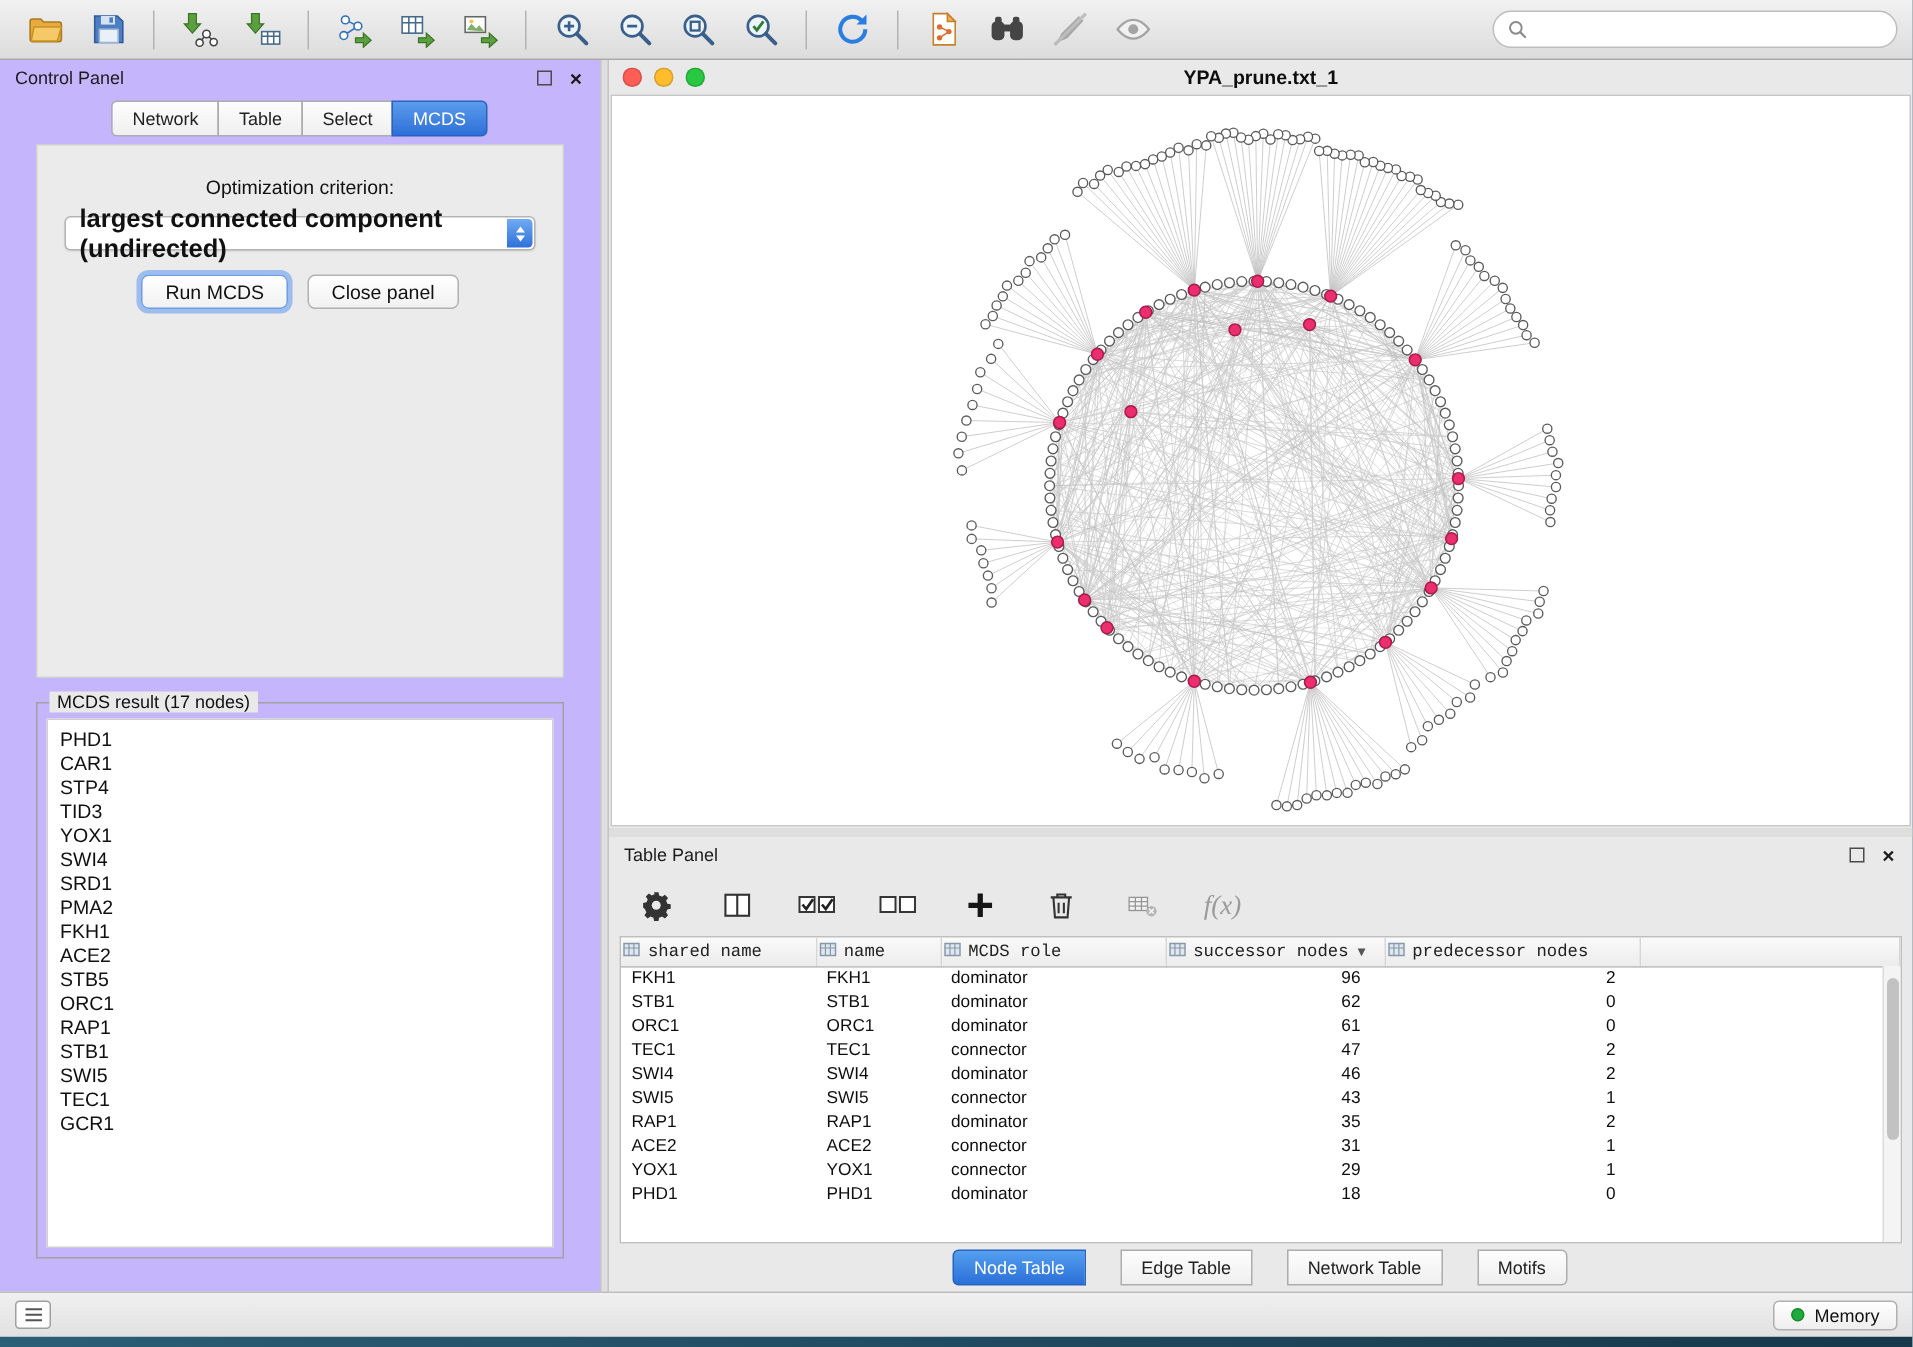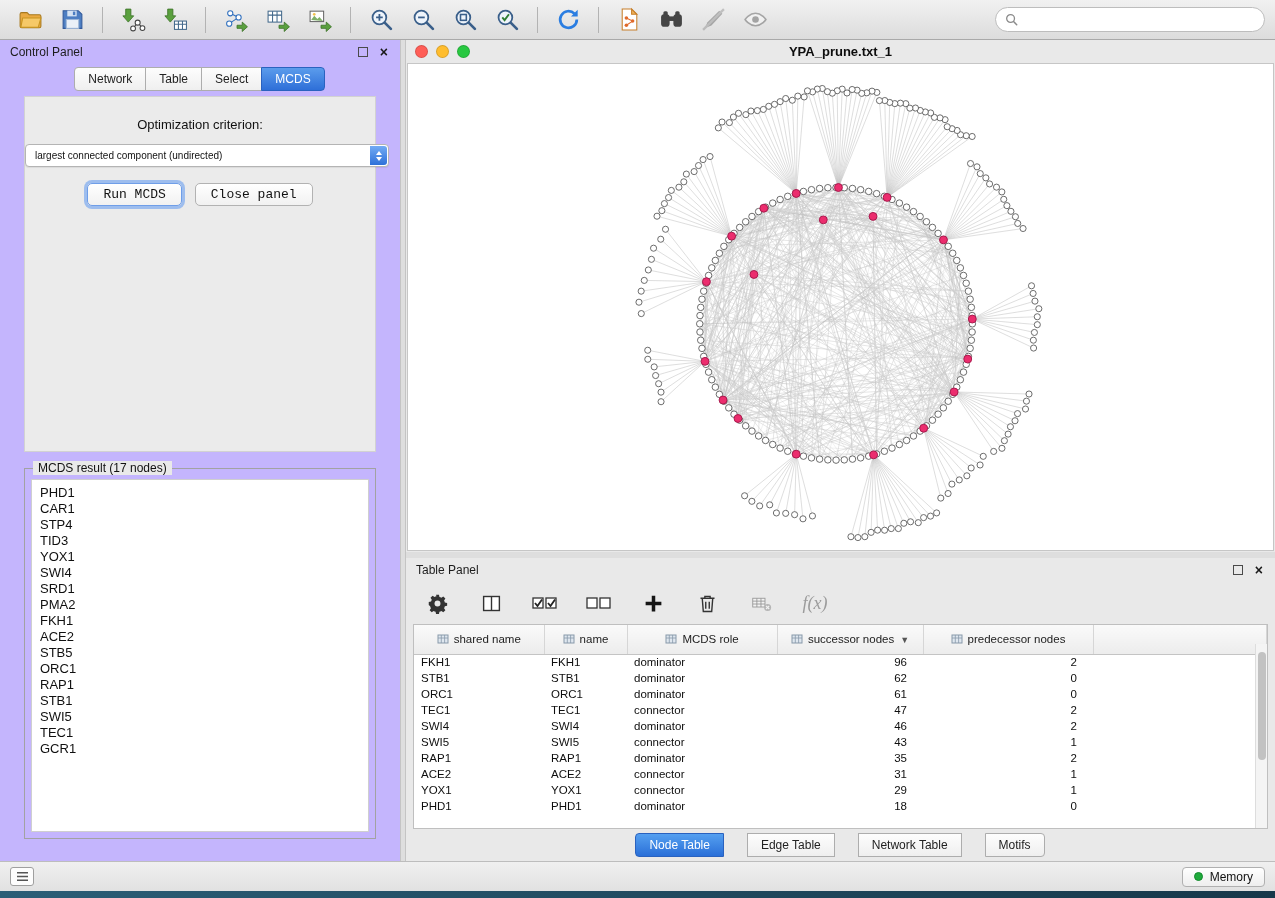--- a/index.html
+++ b/index.html
@@ -49,34 +49,34 @@
     line-height: 1; margin-left: 10px; padding: 0 2px; }
   .cp-tabs { flex: 0 0 30px; display: flex; align-items: center; justify-content: center; }
   .cp-tab { font-size: 12px; padding: 4px 13px; border: 1px solid #adadad;
     background: linear-gradient(#fdfdfd, #efefef); color: #222; margin-left: -1px; }
   .cp-tab:first-child { border-radius: 4px 0 0 4px; }
   .cp-tab:last-child { border-radius: 0 4px 4px 0; }
   .cp-tab.active { background: linear-gradient(#5b9cec, #2e6fd8); color: #fff; border-color: #2a62bf; }
   .cp-body { flex: 1; display: flex; flex-direction: column; padding: 2px 24px 22px; min-height: 0; }
   .cp-upper { flex: 0 0 356px; background: #ebebeb; border: 1px solid #d2d2d2; }
   .opt-label { text-align: center; font-size: 13px; color: #111; margin-top: 20px; }
-  .dropdown { margin: 12px auto 0; width: 364px; height: 23px; background: #fff;
+  .dropdown { margin: 12px auto 0; width: 314px; height: 23px; background: #fff;
     border: 1px solid #b4b4b4; border-radius: 4px; display: flex; align-items: center;
-    font-size: 10px; color: #111; padding-left: 9px; position: relative;
-    box-shadow: 0 1px 1px rgba(0,0,0,.07); }
+    font-size: 17px; color: #111; padding-left: 9px; position: relative;
+    box-shadow: 0 1px 1px rgba(0,0,0,.07); font-weight: bold; }
   .dd-caps { position: absolute; right: 1px; top: 1px; bottom: 1px; width: 17px;
     background: linear-gradient(#71abf4, #2e71d9); border-radius: 0 3px 3px 0;
     display: flex; flex-direction: column; align-items: center; justify-content: center; gap: 2px; }
   .tri-up { width: 0; height: 0; border-left: 3.5px solid transparent; border-right: 3.5px solid transparent;
     border-bottom: 4.5px solid #fff; }
   .tri-down { width: 0; height: 0; border-left: 3.5px solid transparent; border-right: 3.5px solid transparent;
     border-top: 4.5px solid #fff; }
   .cp-buttons { display: flex; justify-content: center; gap: 13px; margin-top: 16px; }
   .btn { font-size: 13px; padding: 3px 15px; background: linear-gradient(#ffffff, #f1f1f1);
-    border: 1px solid #b2b2b2; border-radius: 5px; color: #111; font-family: Liberation Mono, monospace; }
+    border: 1px solid #b2b2b2; border-radius: 5px; color: #111; }
   .btn.focused { box-shadow: 0 0 0 3px rgba(92,152,240,.55); border-color: #6f9ee8; }
   .mcds-group { flex: 1; margin-top: 16px; border: 1px solid #a2a2a2; position: relative;
     padding: 10px 6px 6px; display: flex; min-height: 0; }
   .group-title { position: absolute; top: -8px; left: 8px; background: #e9e9e9;
     padding: 0 5px; font-size: 12px; color: #111; }
   .mcds-list { flex: 1; background: #fff; border: 1px solid #cfcfcf; overflow: hidden; padding: 5px 3px; }
   .mcds-item { font-size: 13px; height: 16px; line-height: 16px; padding: 0 5px; color: #101010; }
 
   
   .v-divider { width: 6px; flex: 0 0 6px; background: #dedede; border-left: 1px solid #c4c4c4;
@@ -103,23 +103,23 @@
   .tp-toolbar { flex: 0 0 42px; display: flex; align-items: center; gap: 28px; padding: 0 18px; }
   .ticon { width: 26px; height: 26px; background: none; border: none; padding: 0;
     display: flex; align-items: center; justify-content: center; }
   .ticon svg { width: 21px; height: 21px; }
   .ticon.wide svg { width: 30px; }
   .ticon.disabled { opacity: .45; }
   .fx { font-family: "Liberation Serif", serif; font-style: italic; font-size: 18px; color: #9b9b9b; }
   .tp-table-wrap { flex: 1; margin: 0 7px; background: #fff; border: 1px solid #bfbfbf;
     position: relative; overflow: hidden; min-height: 0; }
   table.node-table { border-collapse: collapse; table-layout: fixed; width: 100%; font-size: 11.5px; }
-  table.node-table th { height: 29px; font-weight: 400; color: #222; text-align: center;
+  table.node-table th { height: 19px; font-weight: 400; color: #222; text-align: left;
     background: linear-gradient(#fafafa, #ececec); border-right: 1px solid #d6d6d6;
-    border-bottom: 1px solid #c4c4c4; white-space: nowrap; overflow: hidden; }
+    border-bottom: 1px solid #c4c4c4; white-space: nowrap; overflow: hidden; font-family: Liberation Mono, monospace; }
   table.node-table th .col-ico { vertical-align: -2px; margin-right: 5px; }
   table.node-table th .sort-arrow { font-size: 9px; color: #555; margin-left: 6px; }
   table.node-table td { height: 16px; padding: 0 7px; color: #0e0e0e; white-space: nowrap; overflow: hidden; }
   table.node-table td.num { text-align: right; padding-right: 16px; }
   .vscroll { position: absolute; top: 19px; right: 0; bottom: 0; width: 12px; background: #f4f4f4;
     border-left: 1px solid #ddd; }
   .vthumb { position: absolute; top: 8px; left: 1.5px; width: 8px; height: 108px; border-radius: 4px;
     background: #c2c2c2; }
   .tp-tabs { flex: 0 0 32px; display: flex; align-items: center; justify-content: center; gap: 24px; }
   .tp-tab { font-size: 12px; padding: 4px 13px; border: 1px solid #adadad;

